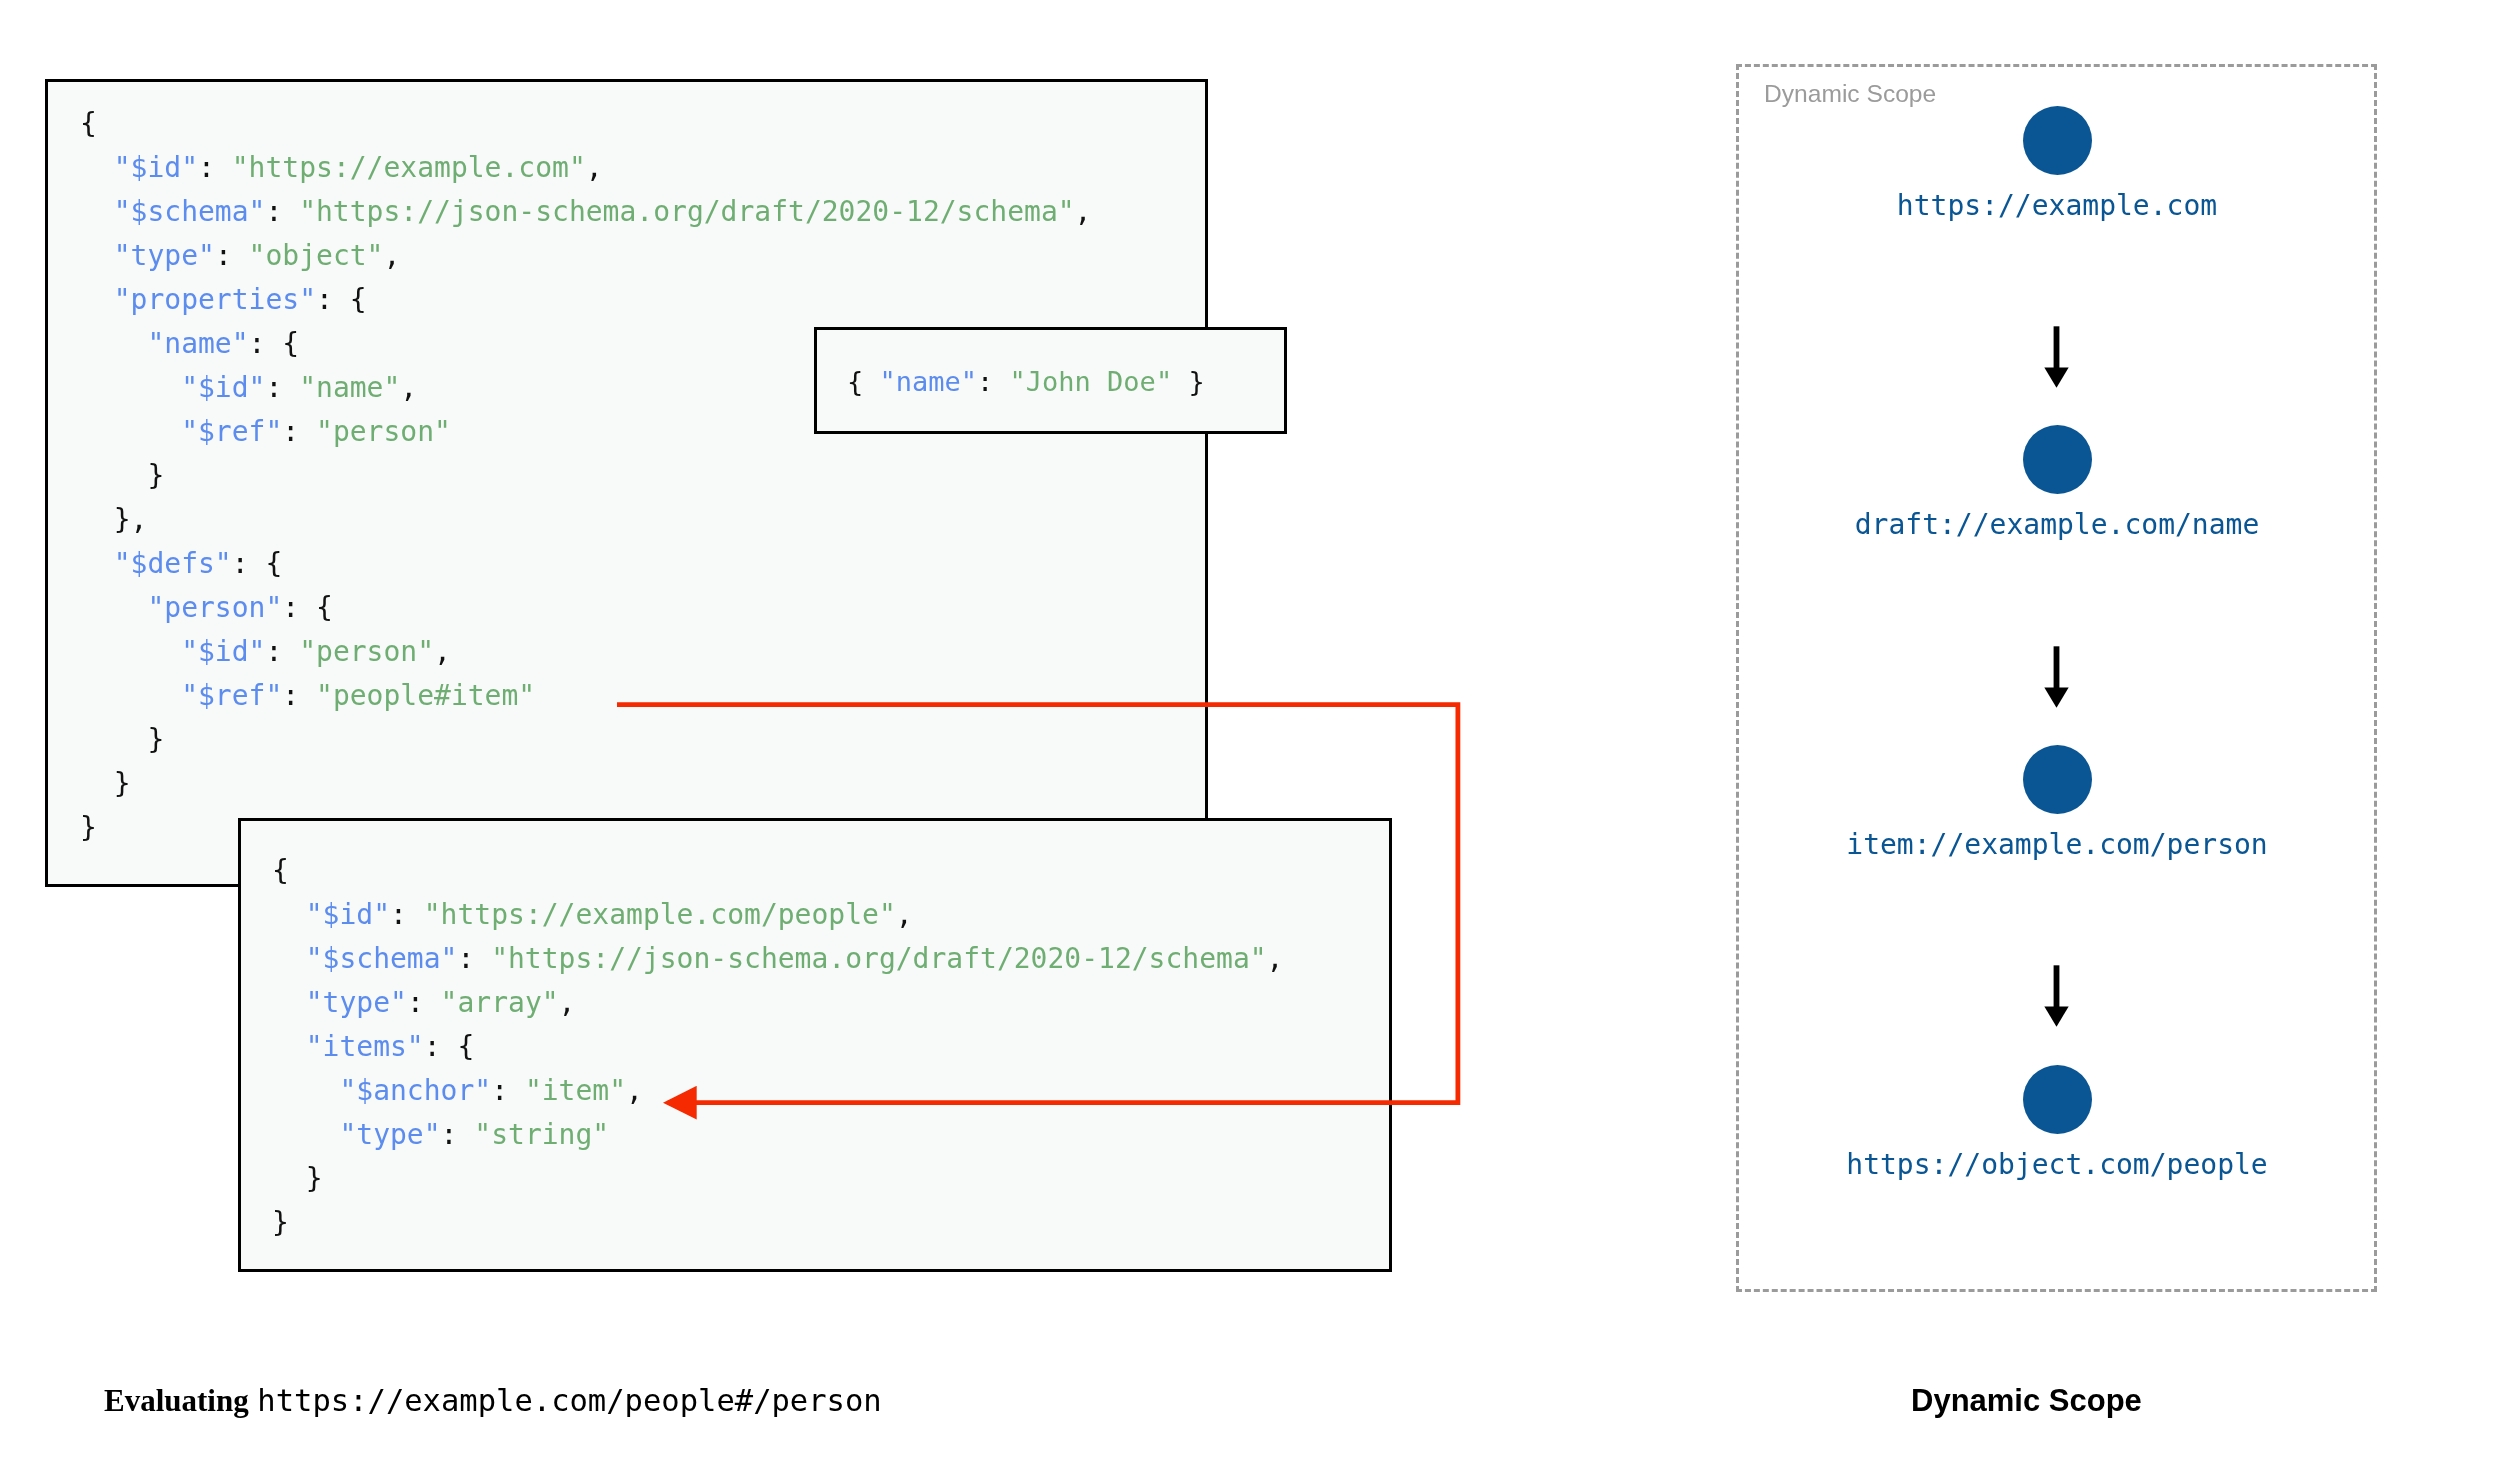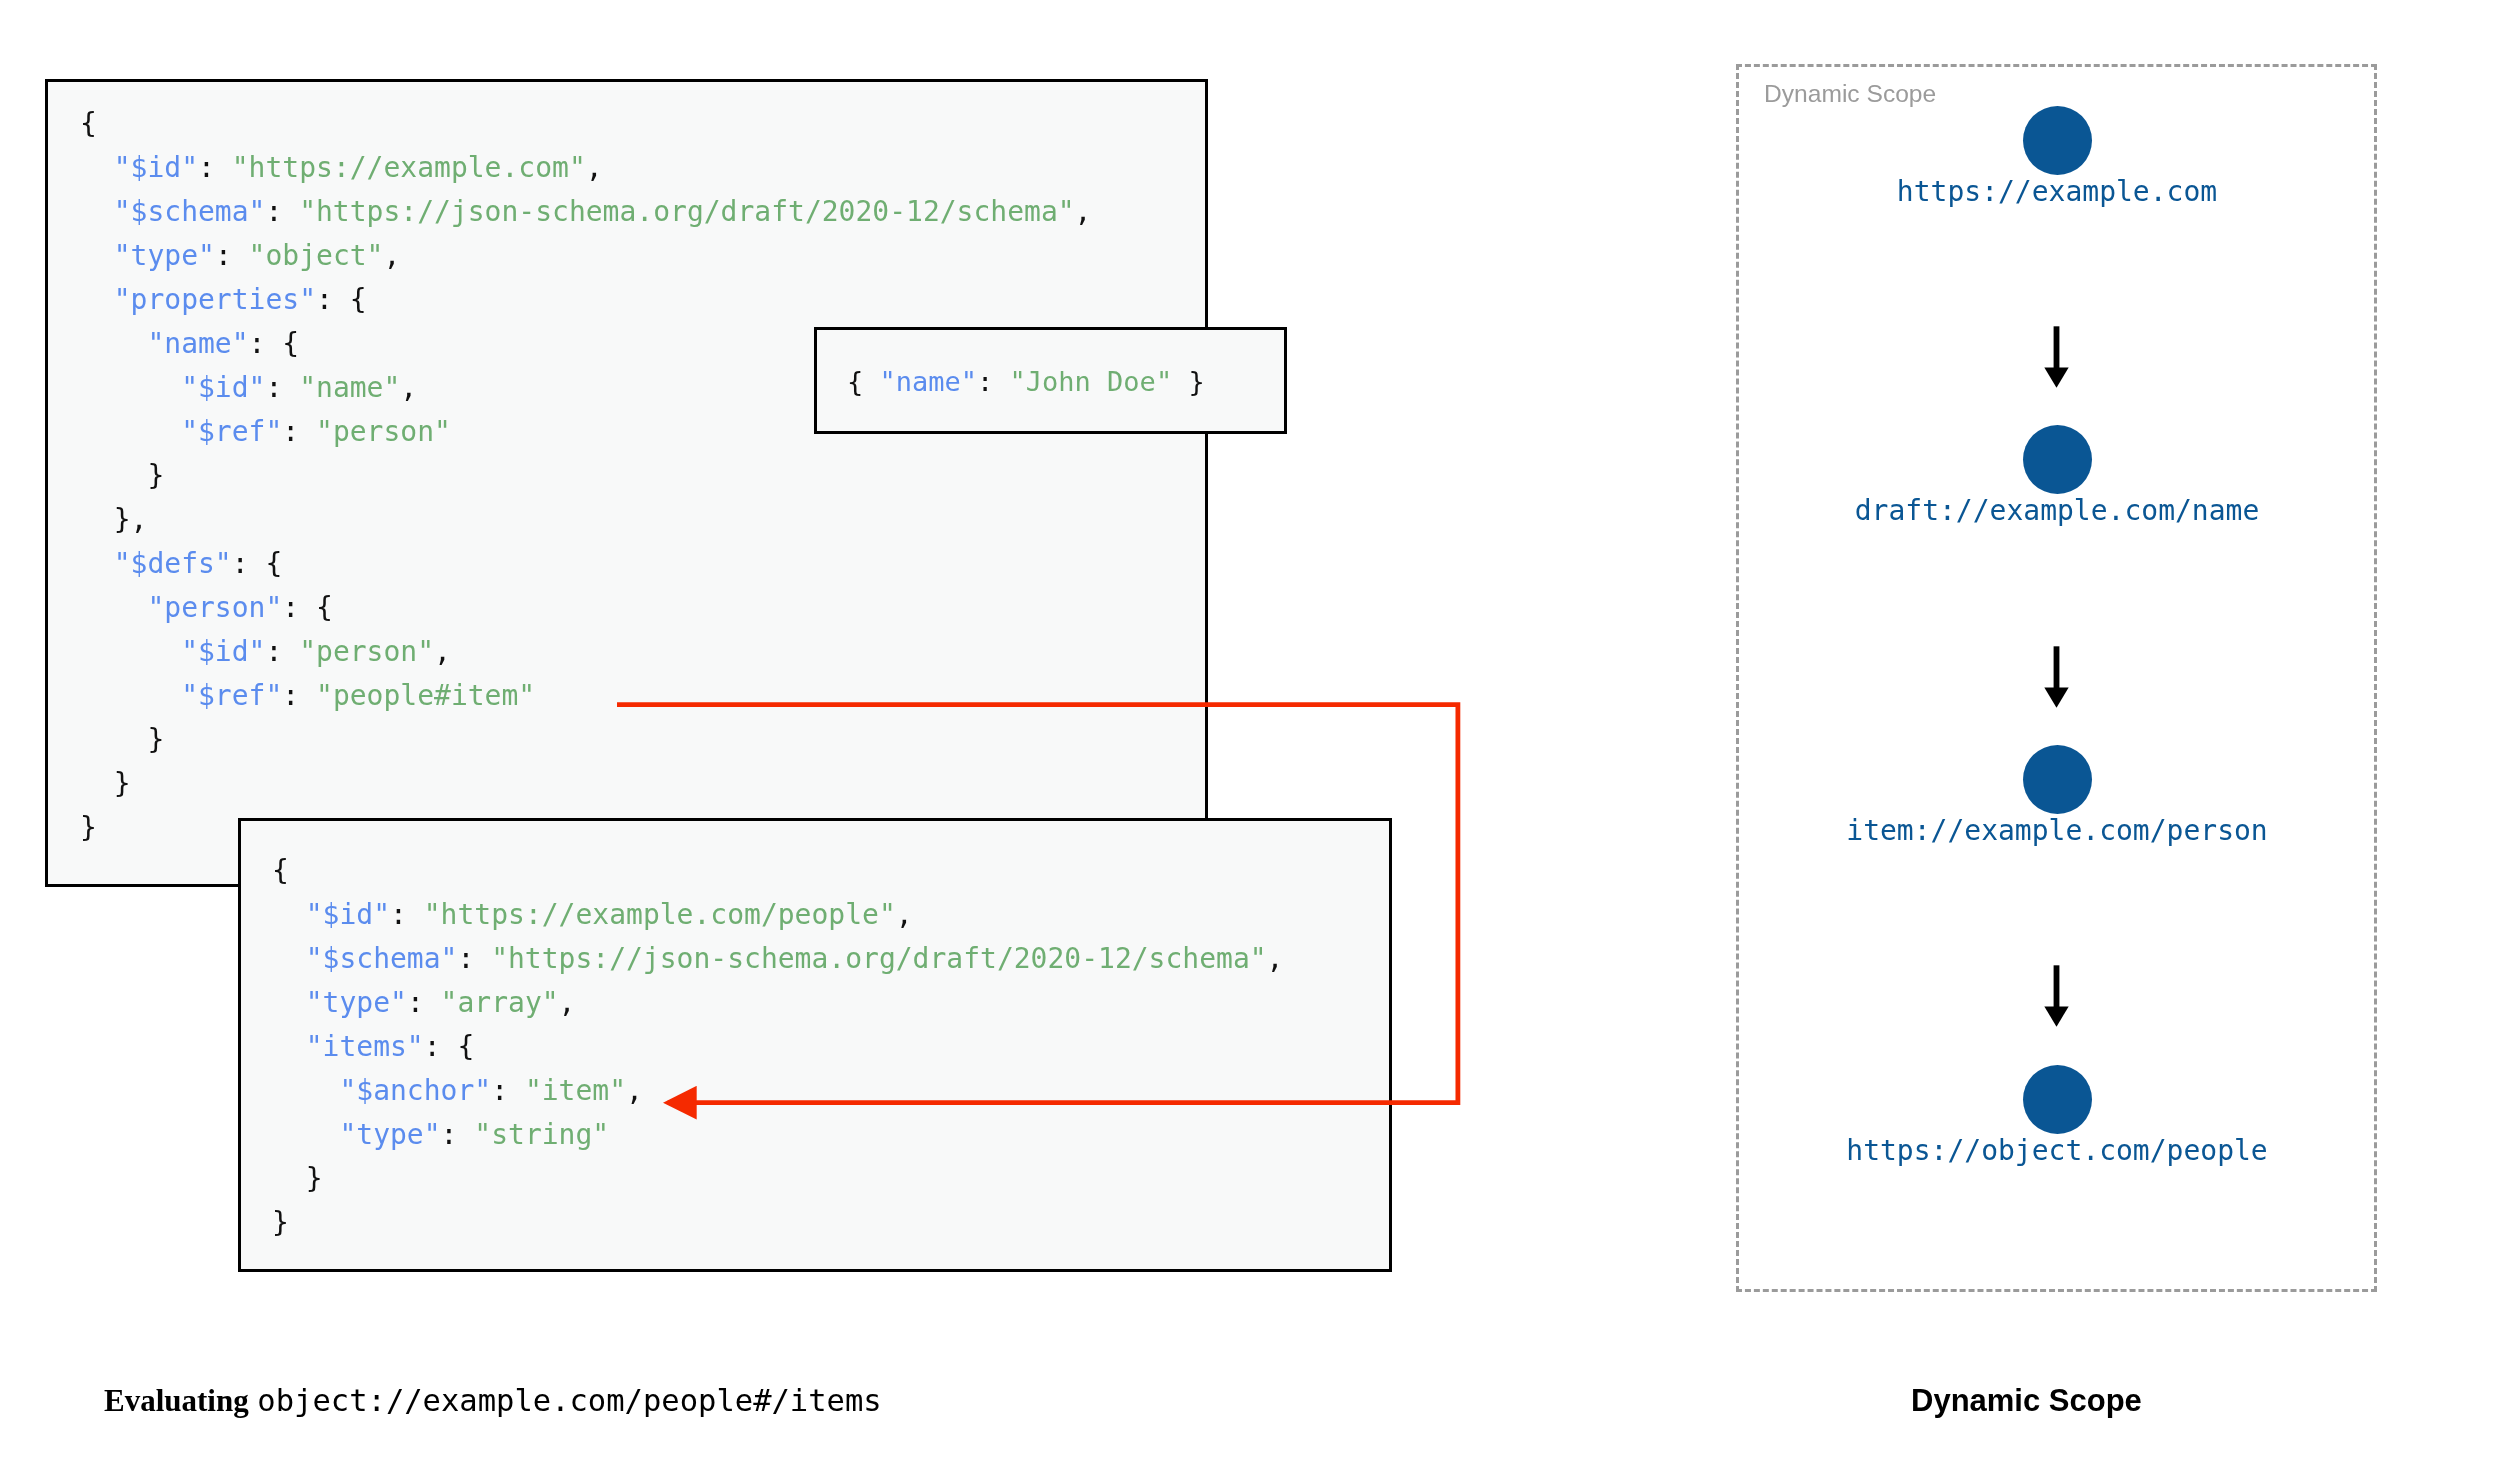--- a/index.html
+++ b/index.html
@@ -32,21 +32,21 @@
   #evaluating-caption .uri{font-family:"DejaVu Sans Mono","Liberation Mono",monospace;font-size:30.5px;}
   #dynamic-scope-caption{left:1911px;top:1383px;font-weight:bold;font-size:31px;}
 
   
   #dynamic-scope-panel{position:absolute;left:1736px;top:64px;width:641px;height:1228px;
         border:3.2px dashed #9b9b9b;box-sizing:border-box;}
   #dynamic-scope-label{position:absolute;left:1764px;top:80px;font-size:24.6px;color:#9b9b9b;}
 
   .node{position:absolute;}
   .node .dot{width:69px;height:69px;border-radius:50%;background:#0a5694;margin:0 auto;}
-  .node .url{font-family:"DejaVu Sans Mono","Liberation Mono",monospace;
+  .node .url{margin-top:14px;font-family:"DejaVu Sans Mono","Liberation Mono",monospace;
         font-size:28px;color:#0a5694;text-align:center;white-space:nowrap;}
   #node-0{left:1843px;top:106px;width:428px;}
   #node-1{left:1843px;top:425px;width:428px;}
   #node-2{left:1843px;top:745px;width:428px;}
   #node-3{left:1843px;top:1065px;width:428px;}
 
   .down-arrow{position:absolute;left:2038px;width:37px;height:63px;}
   #arrow-0{top:326px;}
   #arrow-1{top:646px;}
   #arrow-2{top:965px;}
@@ -94,21 +94,21 @@
 <svg id="ref-arrow" viewBox="0 0 1620 800" preserveAspectRatio="none">
   <defs>
     <marker id="redhead" markerWidth="7" markerHeight="7" refX="6" refY="3.5" orient="auto" markerUnits="strokeWidth">
       <path d="M7,3.5 L0,0 L0,7 Z" fill="#f52a00"></path>
     </marker>
   </defs>
   <path d="M15,18 L1588,18 L1588,762 L110,762" fill="none" stroke="#f52a00" stroke-width="9" marker-end="url(#redhead)"></path>
 </svg>
 
 <div class="caption" id="evaluating-caption">
-  <span class="lbl">Evaluating</span><span> </span><span class="uri">object://example.com/people#/items</span>
+  <span class="lbl">Evaluating</span><span> </span><span class="uri">https://example.com/people#/person</span>
 </div>
 
 <div id="dynamic-scope-panel"></div>
 <div id="dynamic-scope-label">Dynamic Scope</div>
 
 <div class="node" id="node-0">
   <div class="dot"></div>
   <div class="url">https://example.com</div>
 </div>
 <svg class="down-arrow" id="arrow-0" viewBox="0 0 70 118">

